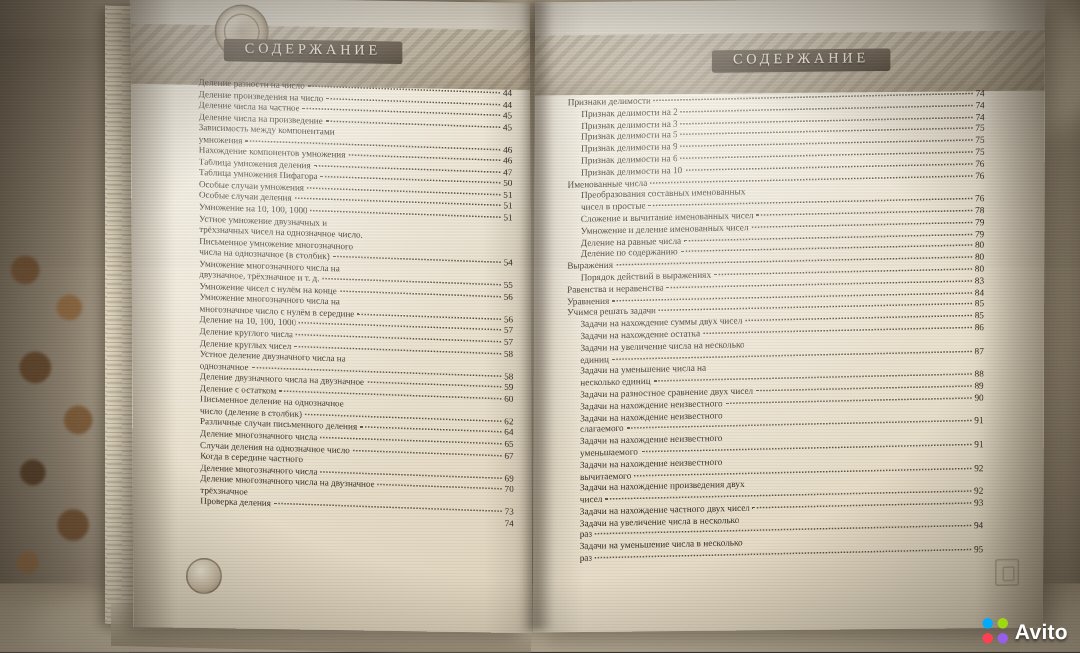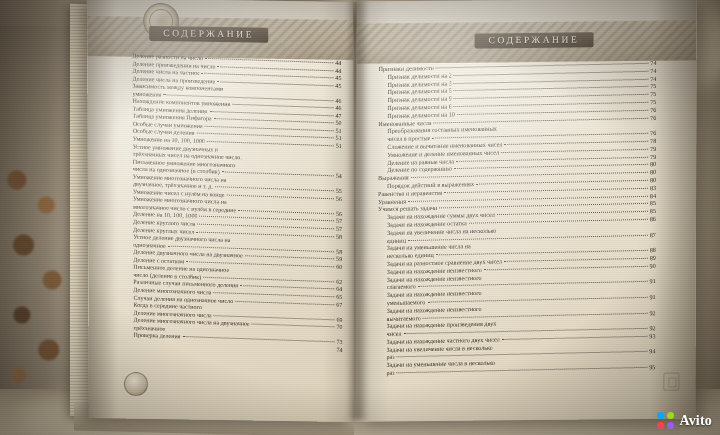--- a/index.html
+++ b/index.html
@@ -296,21 +296,21 @@
   .wm-dots i {
     position: absolute;
     display: block;
     border-radius: 50%;
   }
   .wm-dots i:nth-child(1) { left: 0; top: 0; width: 7px; height: 7px; background: #00aaff; }
   .wm-dots i:nth-child(2) { right: 0; top: 0; width: 7px; height: 7px; background: #a0d911; }
   .wm-dots i:nth-child(3) { left: 0; bottom: 0; width: 7px; height: 7px; background: #ff4053; }
   .wm-dots i:nth-child(4) { right: 0; bottom: 0; width: 7px; height: 7px; background: #965eeb; }
   .wm-text {
-    font-family: Liberation Serif, serif;
+    font-family: Liberation Sans, sans-serif;
     font-size: 14px;
     font-weight: bold;
     color: #ffffff;
     text-shadow: 0 1px 2px rgba(0,0,0,0.6);
     letter-spacing: 0.2px;
   }
   .noise {
     position: absolute;
     left: 0; top: 0; width: 100%; height: 100%;
     background-image:

